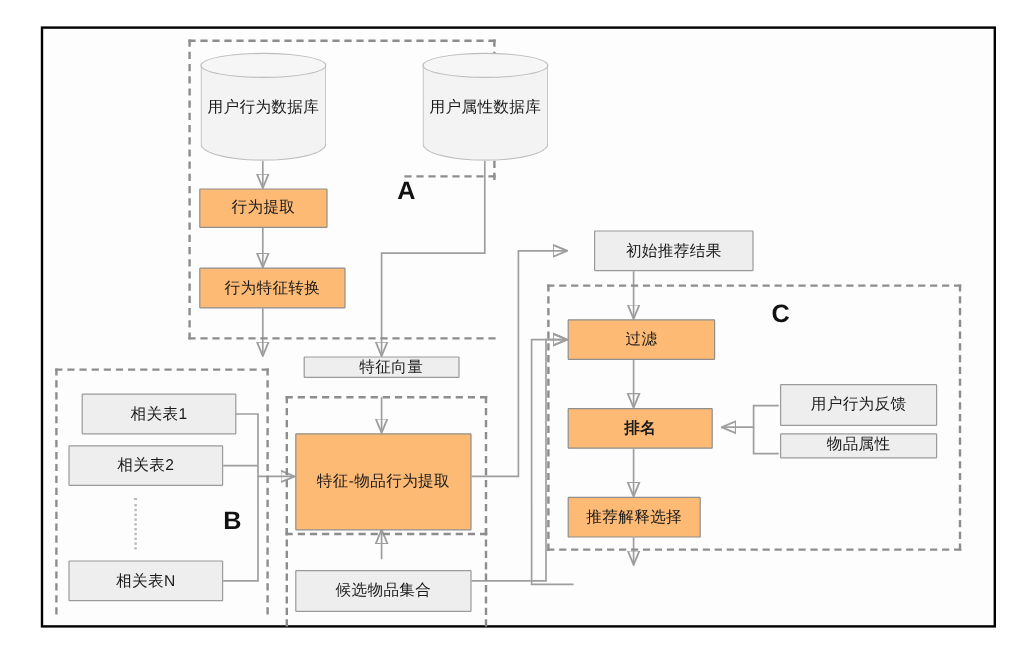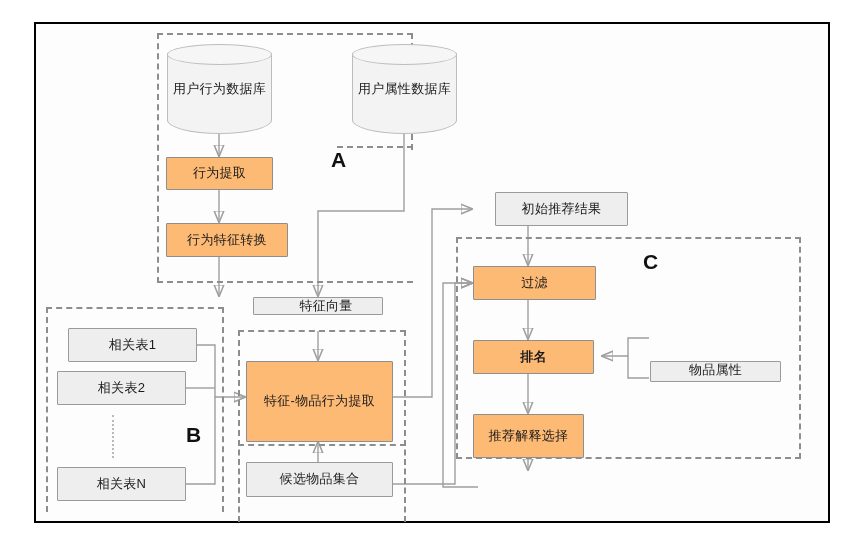--- a/index.html
+++ b/index.html
@@ -109,26 +109,27 @@
 
   <div class="vdots" style="left:112px;top:415px;height:43px;"></div>
 
   <div class="node box light" style="left:57px;top:467px;width:129px;height:34px;">相关表N</div>
 
   <div class="node box dark" style="left:246px;top:361px;width:147px;height:81px;flex-direction:row;">
     <span>特征-物品</span>
     <span>行为提取</span>
   </div>
 
-  <div class="node box light" style="left:246px;top:462px;width:147px;height:35px;">候选物品集合</div>
+  <div class="node box light" style="left:246px;top:475px;width:147px;height:35px;">候选物品集合</div>
 
   <div class="node box light" style="left:495px;top:192px;width:133px;height:34px;">初始推荐结果</div>
 
   <div class="node box dark" style="left:473px;top:266px;width:123px;height:34px;">过滤</div>
 
   <div class="node box dark" style="left:473px;top:340px;width:121px;height:34px;font-weight:bold;">排名</div>
 
-  <div class="node box dark" style="left:473px;top:414px;width:111px;height:44px;">推荐解释选择</div>
+  <div class="node box dark" style="left:473px;top:414px;width:111px;height:34px;">推荐解释选择</div>
 
 
+  <div class="node box light" style="left:650px;top:320px;width:131px;height:35px;">用户行为反馈</div>
 
   <div class="node box light" style="left:650px;top:361px;width:131px;height:21px;font-family:Liberation Mono, monospace;">物品属性</div>
 </div>
 
 </body></html>

